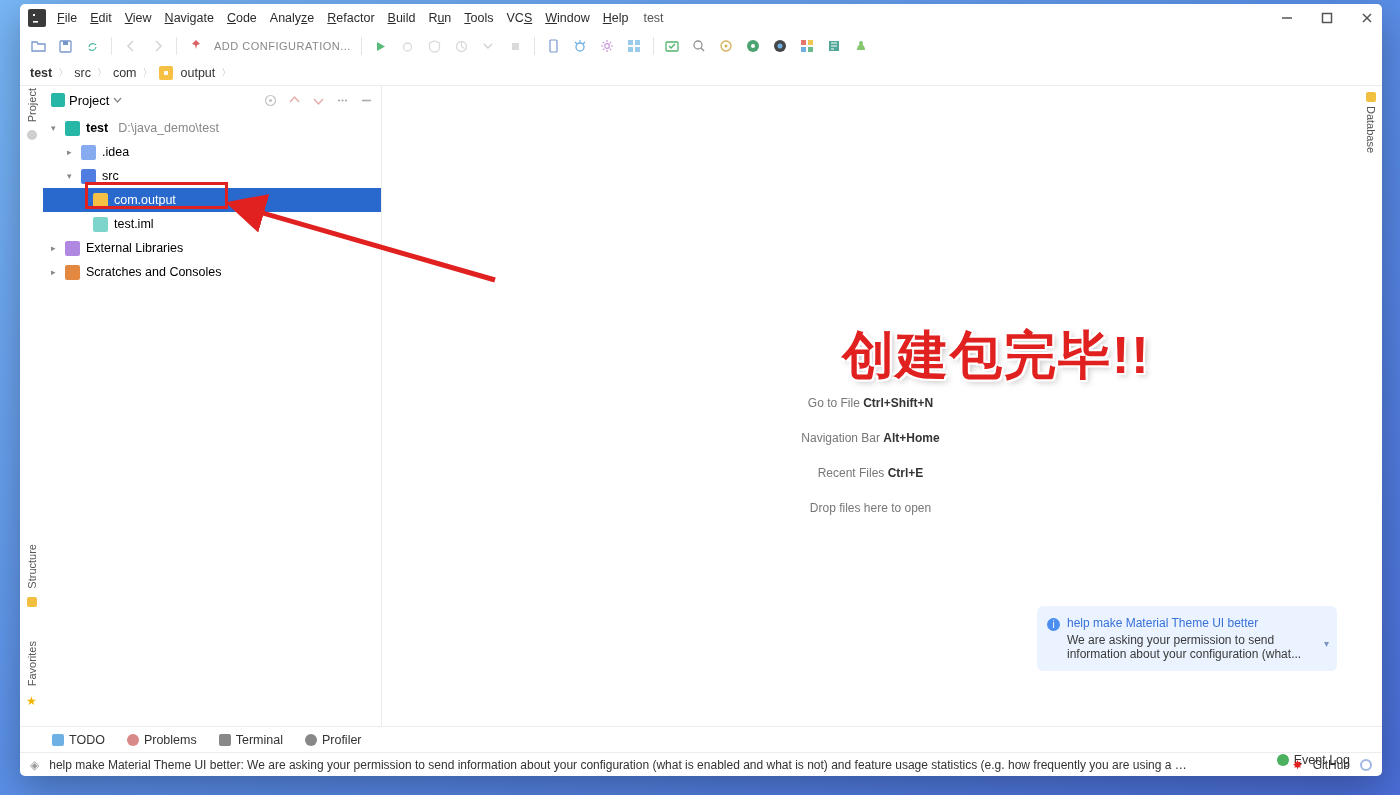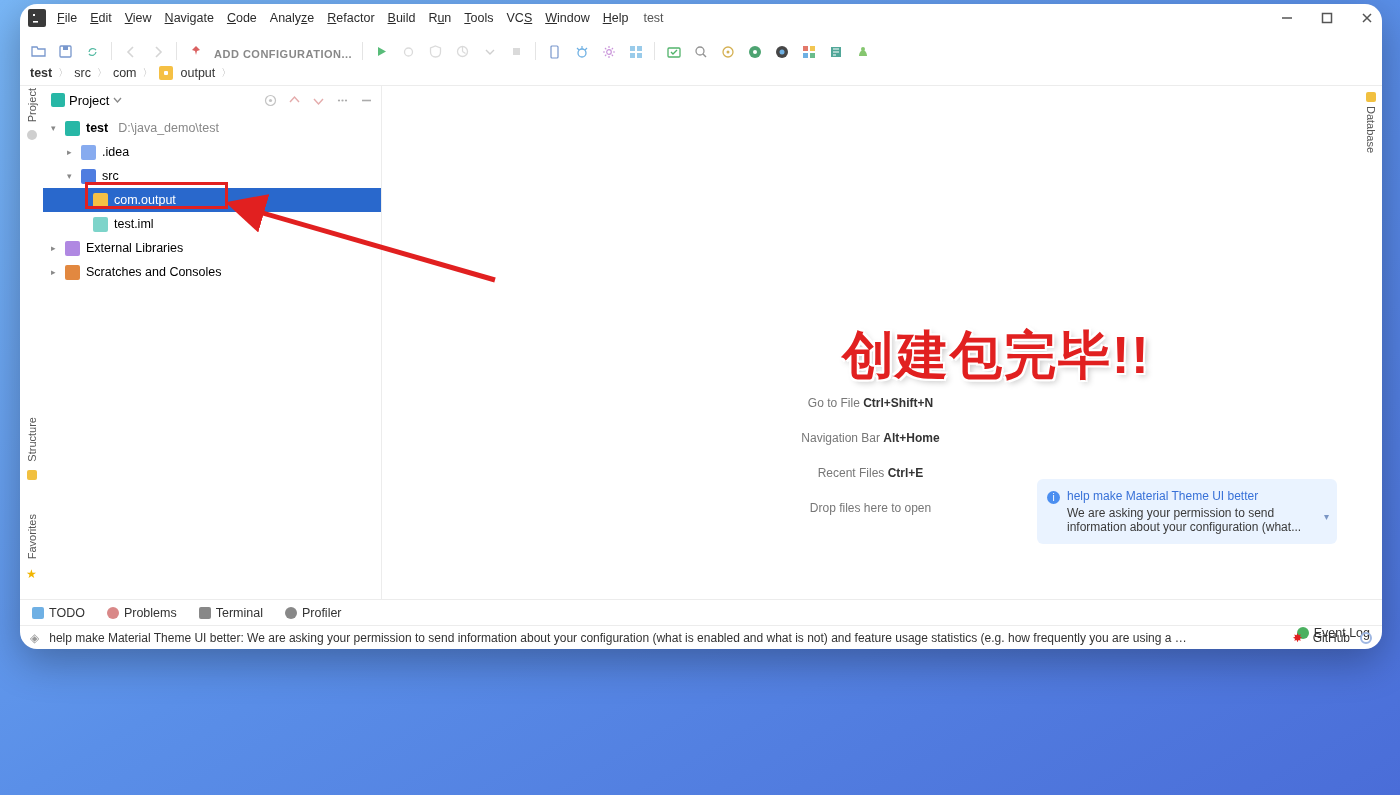--- a/index.html
+++ b/index.html
@@ -1,35 +1,35 @@
 <!DOCTYPE html>
 <html><head>
 <meta charset="utf-8">
 <style>
   * { box-sizing:border-box; margin:0; padding:0; }
   html,body { width:1400px; height:795px; font-family:"Segoe UI", Arial, sans-serif; font-size:13px; }
   body { position:relative; overflow:hidden; }
 
   
   .desktop { position:absolute; inset:0; background:linear-gradient(150deg,#79b7f7 0%,#5a8fe8 50%,#4a6dd8 100%); }
-  .window  { position:absolute; left:20px; top:4px; width:1362px; height:645px; background:#fff; border-radius:17px; box-shadow:0 12px 40px rgba(0,0,0,.3); overflow:hidden; display:flex; flex-direction:column; }
+  .window  { position:absolute; left:20px; top:4px; width:1362px; height:772px; background:#fff; border-radius:5px; box-shadow:0 12px 40px rgba(0,0,0,.3); overflow:hidden; display:flex; flex-direction:column; }
 
   
   .menubar { display:flex; align-items:center; height:28px; gap:7px; padding:0 8px; color:#2b2b2b; font-size:12.5px; }
   .menubar .logo { width:18px; height:18px; background:#3a3a3a; border-radius:2px; display:flex; align-items:center; justify-content:center; }
   .menubar .logo svg { display:block; }
   .menu-items { display:flex; gap:13px; padding-left:4px; }
   .menu-item  { cursor:pointer; }
   .menu-item u { text-decoration:underline; }
   .project-name { padding-left:8px; color:#555; }
   .win-controls { margin-left:auto; display:flex; gap:26px; color:#555; }
   .win-btn { width:14px; height:14px; display:flex; align-items:center; justify-content:center; cursor:pointer; }
 
   
-  .toolbar { display:flex; align-items:flex-end; height:28px; gap:10px; padding:0 10px;font-weight:bold; }
+  .toolbar { display:flex; align-items:center; height:28px; gap:10px; padding:0 10px; }
   .tb-ico  { width:17px; height:17px; display:flex; align-items:center; justify-content:center; cursor:pointer; opacity:.9; }
   .tb-ico svg { display:block; }
   .tb-sep  { width:1px; height:18px; background:#e4e4e4; }
   .tb-text { font-size:11px; letter-spacing:.5px; color:#888; cursor:pointer; }
 
   
   .navbar { display:flex; align-items:center; height:26px; padding:0 10px; gap:6px; font-size:12.5px; color:#333; border-bottom:1px solid #ececec; }
   .navbar b { font-weight:700; }
   .nav-chev { color:#aaa; font-size:10px; }
   .pkg-ico  { width:14px; height:14px; background:#f5c044; border-radius:2px; display:inline-flex; align-items:center; justify-content:center; margin-right:2px; }
@@ -82,21 +82,21 @@
   .notif .title { color:#3871d8; font-weight:400; margin-bottom:3px; }
   .notif .dot   { position:absolute; left:10px; top:12px; width:13px; height:13px; border-radius:50%; background:#4b8ef0; color:#fff; font-size:10px; display:flex; align-items:center; justify-content:center; }
   .notif .chev  { position:absolute; right:8px; top:32px; color:#7a95c4; font-size:10px;}
 
   
   .gutter-r { width:23px; display:flex; flex-direction:column; align-items:center; padding-top:6px; gap:4px; }
   .gutter-r .rot { writing-mode:vertical-rl; font-size:11px; color:#555; cursor:pointer; }
   .gutter-r .db { width:10px; height:10px; background:#f1c040; border-radius:2px; }
 
   
-  .tooltabs { display:flex; align-items:center; height:26px; padding:0 12px; gap:22px; border-top:1px solid #ececec; font-size:12.5px; color:#333; }
+  .tooltabs { display:flex; align-items:center; height:26px; padding:0 32px; gap:22px; border-top:1px solid #ececec; font-size:12.5px; color:#333; }
   .tt { display:flex; align-items:center; gap:5px; cursor:pointer; }
   .tt-ico { width:12px; height:12px; border-radius:2px; }
   .tooltabs .right { margin-left:auto;margin-top:40px; }
 
   
   .statusbar { display:flex; align-items:center; height:24px; padding:0 10px; gap:10px; font-size:12px; color:#333; border-top:1px solid #ececec; }
   .statusbar .right { margin-left:auto; display:flex; align-items:center; gap:10px; }
   .bug-ico { color:#e12020; font-size:12px; }
   .branch  { width:12px; height:12px; border:2px solid #9fb7e2; border-radius:50%; }
 

